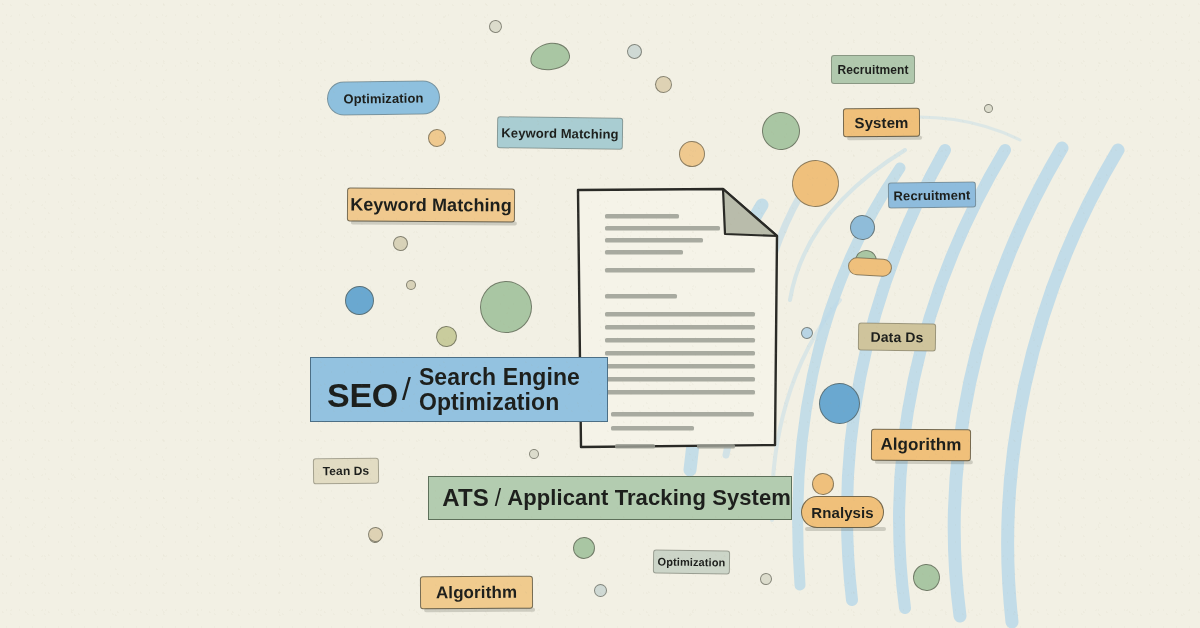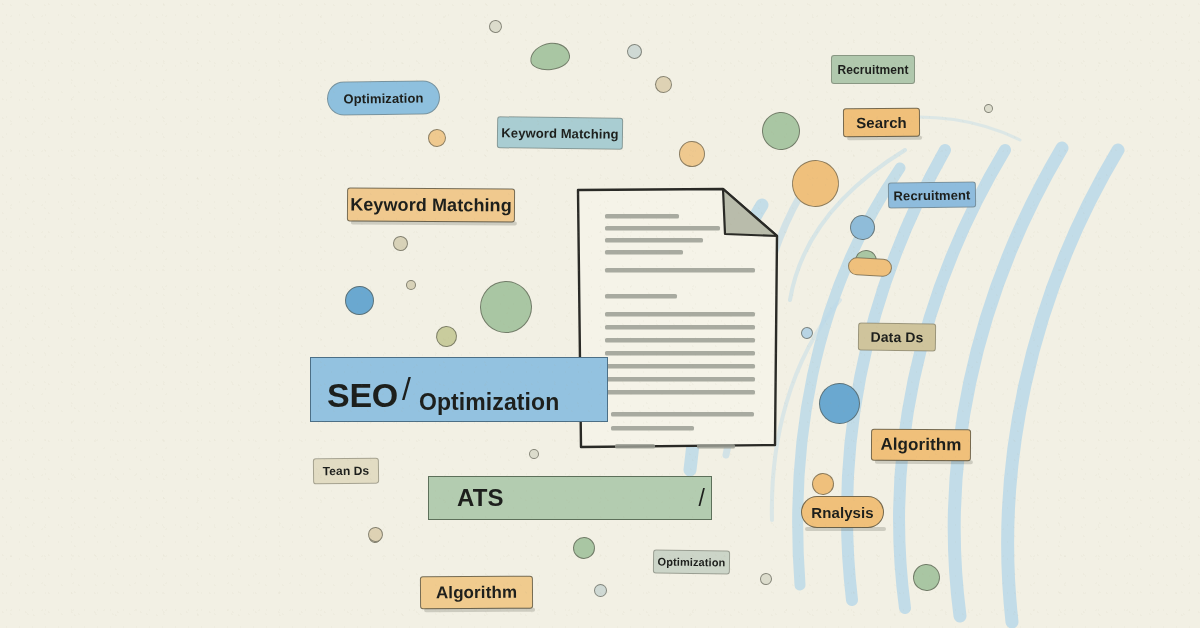--- a/index.html
+++ b/index.html
@@ -85,25 +85,25 @@
     border: 1.7px solid #4c6f86;
     padding-left: 16px;
     justify-content: flex-start;
     font-size: 23px;
   }
   #seo-label .abbr { font-size: 34px; letter-spacing: -.3px; margin-top: 12px; }
   #seo-label .slash { font-size: 32px; font-weight: 300; margin: 0 6px 0 2px; }
   #seo-label .two-line { display: inline-block; font-size: 23px; line-height: 1.08; text-align: left; }
 
   #ats-label {
-    left: 428px; top: 476px; width: 284px; height: 44px;
+    left: 428px; top: 476px; width: 364px; height: 44px;
     background: #b3ccb0;
     border: 1.7px solid #5d705a;
-    padding-left: 28px;
-    justify-content: space-between;
+    padding-left: 0;
+    justify-content: flex-end;
     font-size: 22px;
   }
   #ats-label .abbr { font-size: 24px; }
   #ats-label .slash { font-size: 23px; font-weight: 300; margin: 0 4px; }
   #ats-label .full { font-size: 22px; }
 
   .tag { font-weight: 700; }
 </style>
 </head>
 <body>
@@ -191,21 +191,21 @@
       <div class="lbl tag soft" style="left: 497px; top: 117px; width: 126px; height: 32px; background: rgb(169, 205, 210); font-size: 13px; border-radius: 3px; transform: rotate(0.7deg);">
         <span>Keyword Matching</span>
       </div>
       <div class="lbl tag sketch shadow-b" style="left: 347px; top: 188px; width: 168px; height: 34px; background: rgb(240, 201, 142); font-size: 18px; border-radius: 3px; transform: rotate(0.35deg);">
         <span>Keyword Matching</span>
       </div>
       <div class="lbl tag soft" style="left: 831px; top: 55px; width: 84px; height: 29px; background: rgb(176, 200, 173); font-size: 12px; border-radius: 3px; transform: rotate(0deg);">
         <span>Recruitment</span>
       </div>
       <div class="lbl tag sketch shadow-b" style="left: 843px; top: 108px; width: 77px; height: 29px; background: rgb(240, 192, 122); font-size: 15px; border-radius: 3px; transform: rotate(-0.35deg);">
-        <span>Search</span>
+        <span>System</span>
       </div>
       <div class="lbl tag soft" style="left: 888px; top: 182px; width: 88px; height: 26px; background: rgb(142, 188, 221); font-size: 13px; border-radius: 3px; transform: rotate(-0.7deg);">
         <span>Recruitment</span>
       </div>
       <div class="lbl tag soft" style="left: 858px; top: 323px; width: 78px; height: 28px; background: rgb(207, 196, 156); font-size: 14px; border-radius: 3px; transform: rotate(0.7deg);">
         <span>Data Ds</span>
       </div>
       <div class="lbl tag sketch shadow-b" style="left: 871px; top: 429px; width: 100px; height: 32px; background: rgb(240, 192, 122); font-size: 17px; border-radius: 3px; transform: rotate(0.35deg);">
         <span>Algorithm</span>
       </div>
@@ -220,24 +220,25 @@
       </div>
       <div class="lbl tag soft" style="left: 653px; top: 550px; width: 77px; height: 24px; background: rgb(204, 213, 200); font-size: 11px; border-radius: 3px; transform: rotate(0.7deg);">
         <span>Optimization</span>
       </div>
     </div>
 
   <div class="lbl hero shadow-b" id="seo-label">
     <span class="abbr">SEO</span>
     <span class="slash">/</span>
     <span class="two-line">
-      <br>
+      <span>Search Engine</span><br>
       <span>Optimization</span>
     </span>
   </div>
 
   <div class="lbl hero shadow-b" id="ats-label">
     <span class="abbr">ATS</span>
     <span class="slash">/</span>
+    <span class="full">Applicant Tracking System</span>
   </div>
 
   <div id="grain"></div>
 </div>
 
 </body></html>

